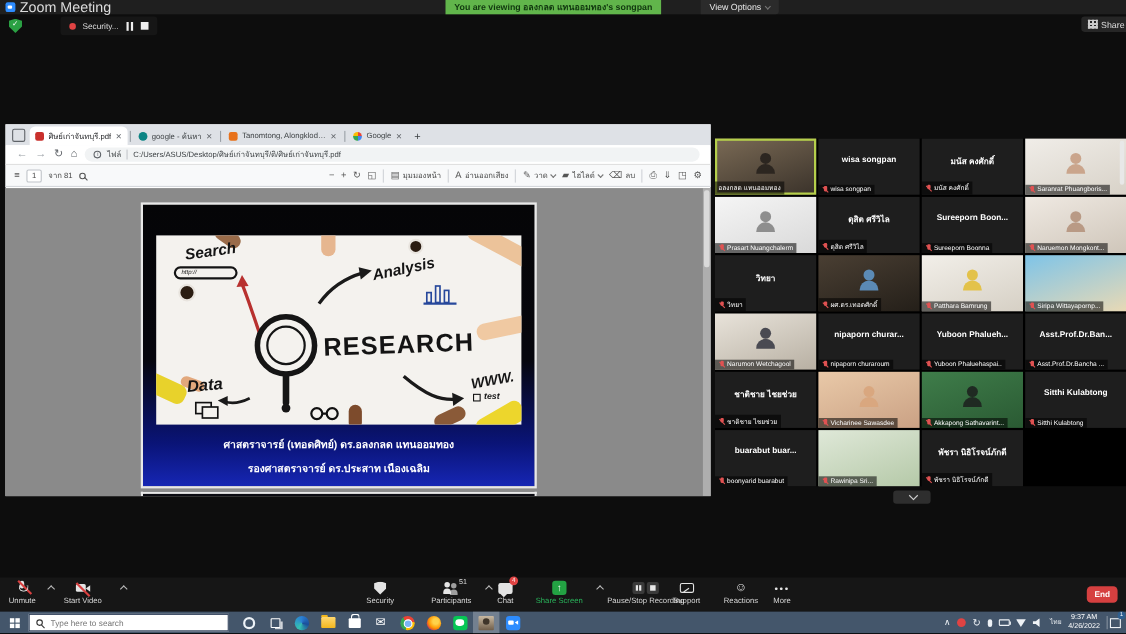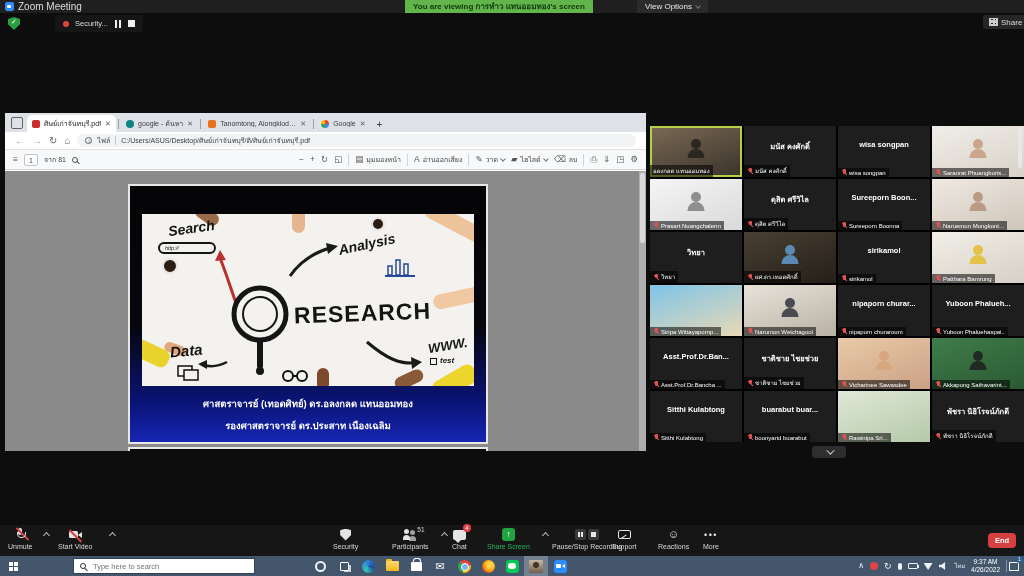--- a/index.html
+++ b/index.html
@@ -3,21 +3,21 @@
 <meta charset="utf-8">
 <style>
   html,body{margin:0;padding:0;background:#000;}
   *{box-sizing:border-box;font-family:"Liberation Sans","DejaVu Sans",sans-serif;}
   #screen{position:relative;width:1024px;height:576px;background:#0d0d0d;overflow:hidden;}
 
   
   .titlebar{position:absolute;left:0;top:0;width:1024px;height:13px;background:#1f1f1f;display:flex;align-items:center;}
   .zoom-logo{width:9px;height:9px;background:#2d8cff;border-radius:2px;margin:0 4px 0 5px;position:relative;}
   .zoom-logo::after{content:'';position:absolute;left:2px;top:3px;width:4px;height:3px;background:#fff;border-radius:1px;}
-  .titlebar-text{color:#dcdcdc;font-size:10px;}
+  .titlebar-text{color:#dcdcdc;font-size:13px;}
   .banner{position:absolute;left:405px;top:0;height:13px;background:#61b54b;display:flex;align-items:center;padding:0 8px;color:#11380f;font-size:8px;font-weight:bold;}
   .viewopts{position:absolute;left:637px;top:0;height:13px;background:#2b2b2b;border-radius:0 0 3px 0;display:flex;align-items:center;padding:0 8px;color:#e8e8e8;font-size:8px;cursor:pointer;}
   .viewopts .chev-d{margin-left:4px;}
 
   
   .shield{position:absolute;left:8px;top:17px;width:12px;height:13px;background:#2aa043;clip-path:polygon(50% 0,100% 15%,100% 55%,50% 100%,0 55%,0 15%);}
   .shield::after{content:'✓';position:absolute;left:3px;top:1px;color:#fff;font-size:7px;}
   .recpill{position:absolute;left:55px;top:15px;height:17px;background:#161616;border-radius:3px;display:flex;align-items:center;padding:0 8px;gap:6px;}
   .recdot{width:6px;height:6px;border-radius:50%;background:#e04343;}
   .recpill .lbl{color:#ddd;font-size:7.5px;}
@@ -120,21 +120,21 @@
   .ic-sqbtn.p::before,.ic-sqbtn.p::after{content:'';position:absolute;top:3px;width:1.8px;height:5px;background:#e8e8e8;}
   .ic-sqbtn.p::before{left:3.2px}.ic-sqbtn.p::after{right:3.2px}
   .ic-sqbtn.s::before{content:'';position:absolute;left:3px;top:3px;width:5px;height:5px;background:#e8e8e8;}
   .ic-support{width:13px;height:9px;border:1.3px solid #e4e4e4;border-radius:2px;position:relative;}
   .ic-support::after{content:'';position:absolute;left:2px;bottom:1px;width:6px;height:1.3px;background:#e4e4e4;transform:rotate(-35deg);}
   .ic-react{color:#e4e4e4;font-size:11px;line-height:11px;}
   .ic-more{color:#e4e4e4;font-size:9px;letter-spacing:1.5px;line-height:6px;}
   .endbtn{position:absolute;left:988px;top:8px;width:28px;height:15px;background:#d64040;border-radius:4px;color:#fff;font-size:7.5px;font-weight:bold;text-align:center;line-height:15px;cursor:pointer;}
 
   
-  .taskbar{position:absolute;left:0;top:556px;width:1024px;height:20px;background:#44566b;display:flex;align-items:center;gap:47px;}
+  .taskbar{position:absolute;left:0;top:556px;width:1024px;height:20px;background:#44566b;display:flex;align-items:center;}
   .startbtn{width:26px;height:20px;display:flex;align-items:center;justify-content:center;cursor:pointer;}
   .winlogo{width:4px;height:4px;background:#fff;box-shadow:5px 0 #fff,0 5px #fff,5px 5px #fff;margin:-4px 4px 0 0;}
   .searchbox{width:182px;height:16px;background:#fff;border:1px solid #30405a;display:flex;align-items:center;gap:5px;padding:0 6px;}
   .searchbox .mag{border-color:#333;}
   .searchbox .mag::after{background:#333;}
   .searchbox input{border:none;outline:none;font-size:7.5px;color:#333;width:140px;background:transparent;}
   .apps{display:flex;align-items:center;margin-left:6px;}
   .app{width:24px;height:20px;display:flex;align-items:center;justify-content:center;position:relative;cursor:pointer;}
   .app.active{background:rgba(255,255,255,.25);}
   .ai-cortana{width:11px;height:11px;border:2px solid #eef3f8;border-radius:50%;}
@@ -173,21 +173,21 @@
 </head>
 <body>
 
 <div id="screen">
 
   <div class="titlebar">
     <span class="zoom-logo"></span>
     <span class="titlebar-text">Zoom Meeting</span>
   </div>
   <div class="banner">
-    <span>You are viewing การทำว แทนออมทอง's screen</span>
+    <span>You are viewing อลงกลด แทนออมทอง's songpan</span>
   </div>
   <div class="viewopts">
     <span>View Options</span>
     <span class="chev-d"></span>
   </div>
 
   <div class="shield"></div>
   <div class="recpill">
     <span class="recdot"></span>
     <span class="lbl">Security...</span>
@@ -339,31 +339,31 @@
   </div>
 
   <div class="pgrid" id="pgrid">
       <div class="tile active" style="background: linear-gradient(160deg, rgb(122, 106, 85), rgb(58, 50, 42));">
         <div class="person" style="color: rgb(44, 38, 32);"></div>
         <div class="tile-label">
           <span>อลงกลด แทนออมทอง</span>
         </div>
       </div>
       <div class="tile">
+        <div class="center-name">wisa songpan</div>
+        <div class="tile-label">
+          <span class="mmic"></span>
+          <span>wisa songpan</span>
+        </div>
+      </div>
+      <div class="tile">
         <div class="center-name">มนัส คงศักดิ์</div>
         <div class="tile-label">
           <span class="mmic"></span>
           <span>มนัส คงศักดิ์</span>
-        </div>
-      </div>
-      <div class="tile">
-        <div class="center-name">wisa songpan</div>
-        <div class="tile-label">
-          <span class="mmic"></span>
-          <span>wisa songpan</span>
         </div>
       </div>
       <div class="tile" style="background: linear-gradient(160deg, rgb(240, 237, 232), rgb(216, 210, 200));">
         <div class="person" style="color: rgb(202, 165, 140);"></div>
         <div class="tile-label">
           <span class="mmic"></span>
           <span>Saranrat Phuangboris...</span>
         </div>
       </div>
       <div class="tile" style="background: linear-gradient(160deg, rgb(245, 245, 245), rgb(217, 217, 217));">
@@ -399,27 +399,20 @@
         <div class="tile-label">
           <span class="mmic"></span>
           <span>วิทยา</span>
         </div>
       </div>
       <div class="tile" style="background: linear-gradient(160deg, rgb(74, 63, 51), rgb(36, 31, 25));">
         <div class="person" style="color: rgb(91, 138, 181);"></div>
         <div class="tile-label">
           <span class="mmic"></span>
           <span>ผศ.ดร.เทอดศักดิ์</span>
-        </div>
-      </div>
-      <div class="tile">
-        <div class="center-name">sirikamol</div>
-        <div class="tile-label">
-          <span class="mmic"></span>
-          <span>sirikamol</span>
         </div>
       </div>
       <div class="tile" style="background: linear-gradient(160deg, rgb(242, 239, 233), rgb(214, 208, 197));">
         <div class="person" style="color: rgb(227, 194, 74);"></div>
         <div class="tile-label">
           <span class="mmic"></span>
           <span>Patthara Bamrung</span>
         </div>
       </div>
       <div class="tile" style="background: linear-gradient(160deg, rgb(126, 196, 232), rgb(232, 217, 181));">

